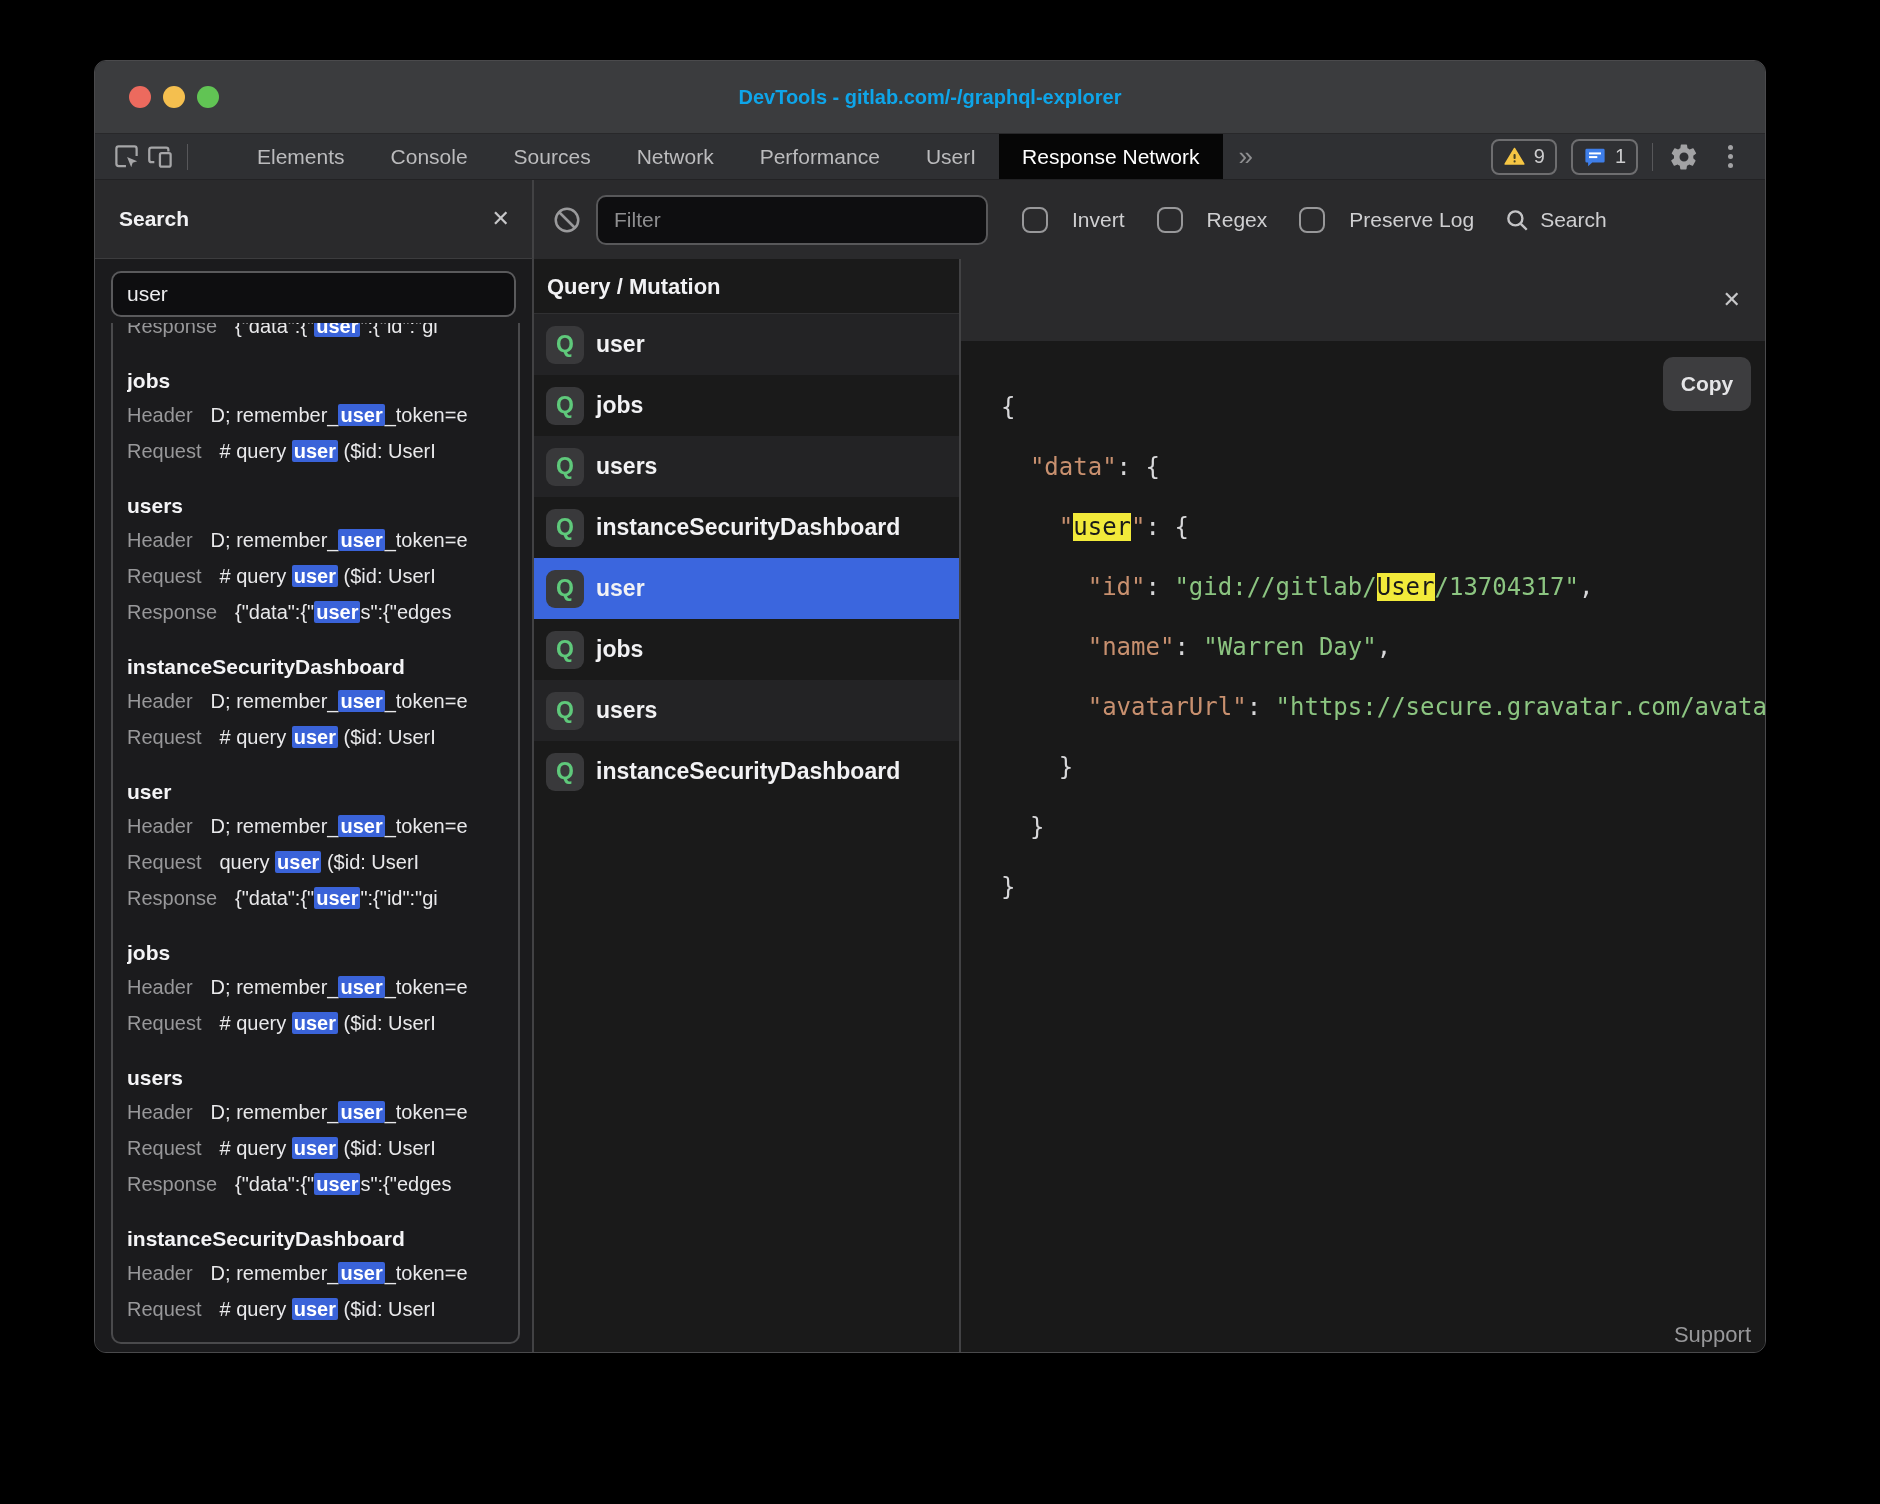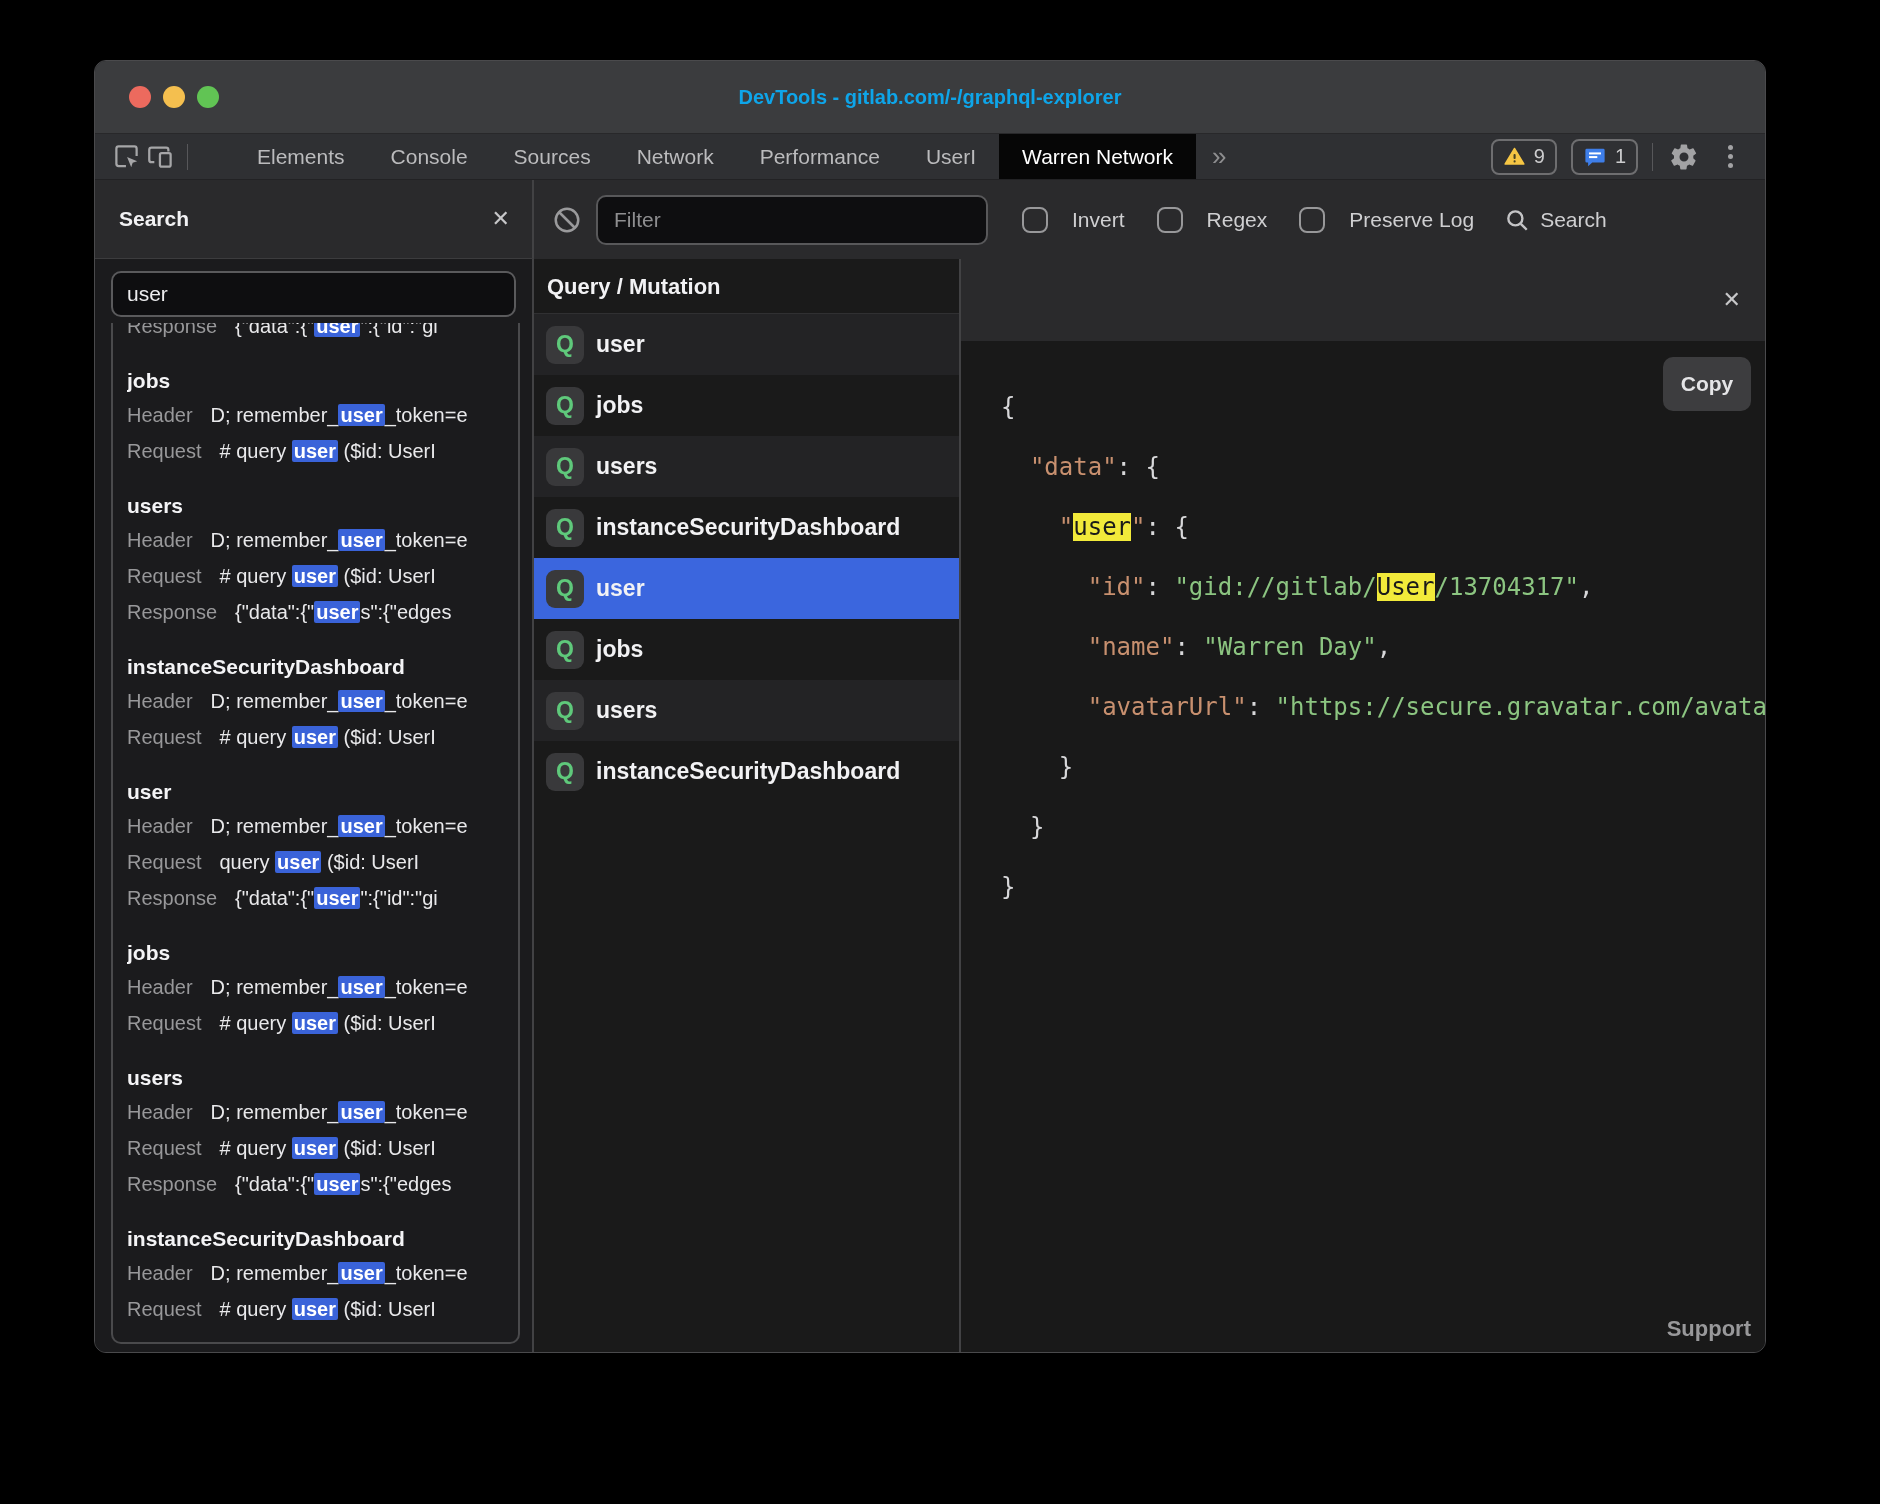--- a/index.html
+++ b/index.html
@@ -103,22 +103,22 @@
   .rcontent { flex:1; position:relative; overflow:hidden; }
   .copybtn { position:absolute; top:16px; right:14px; width:88px; height:54px;
              border-radius:10px; background:#3D3D3F; color:#E5E5E7; font-size:21px;
              font-weight:bold; display:flex; align-items:center; justify-content:center; }
   .json { margin:36px 0 0 40px; font-family:"DejaVu Sans Mono", monospace;
           font-size:24px; }
   .jline { height:60px; line-height:60px; white-space:pre; }
   .tk-p { color:#D8D8DA; } .tk-k { color:var(--c-key,#C8906F); }
   .tk-s { color:var(--c-str,#8CC581); }
   .hly { background:var(--c-yellow,#F2EA3A); color:#1A1A1A; }
-  .support { position:absolute; right:14px; bottom:10px; font-size:22px;
-             font-weight:bold; color:#98989A;margin-left:36px; }
+  .support { position:absolute; right:14px; bottom:4px; font-size:22px;
+             font-weight:normal; color:#98989A;margin-left:36px; }
 </style>
 </head>
 <body>
 
 <div class="window">
 
   <div class="titlebar">
     <div class="lights">
       <span class="tl r"></span>
       <span class="tl y"></span>
@@ -141,21 +141,21 @@
       </svg>
     </span>
     <span class="vsep"></span>
     <div class="dtabs" id="dt-tabs">
         <div class="dtab">Elements</div>
         <div class="dtab">Console</div>
         <div class="dtab">Sources</div>
         <div class="dtab">Network</div>
         <div class="dtab">Performance</div>
         <div class="dtab">UserI</div>
-        <div class="dtab sel">Warren Network</div>
+        <div class="dtab sel">Response Network</div>
       </div>
     <span class="more">»</span>
     <div class="tbright">
       <span class="badge">
         <span style="display:flex">
           <svg viewBox="0 0 24 24" width="23" height="21">
             <path d="M12 3 22.5 20.5H1.5z" fill="#F6C644" stroke="#F6C644" stroke-width="2" stroke-linejoin="round"></path>
             <rect x="10.9" y="9.2" width="2.4" height="5.6" rx="1" fill="#4A4222"></rect>
             <rect x="10.9" y="16.4" width="2.4" height="2.4" rx="1" fill="#4A4222"></rect>
           </svg>

